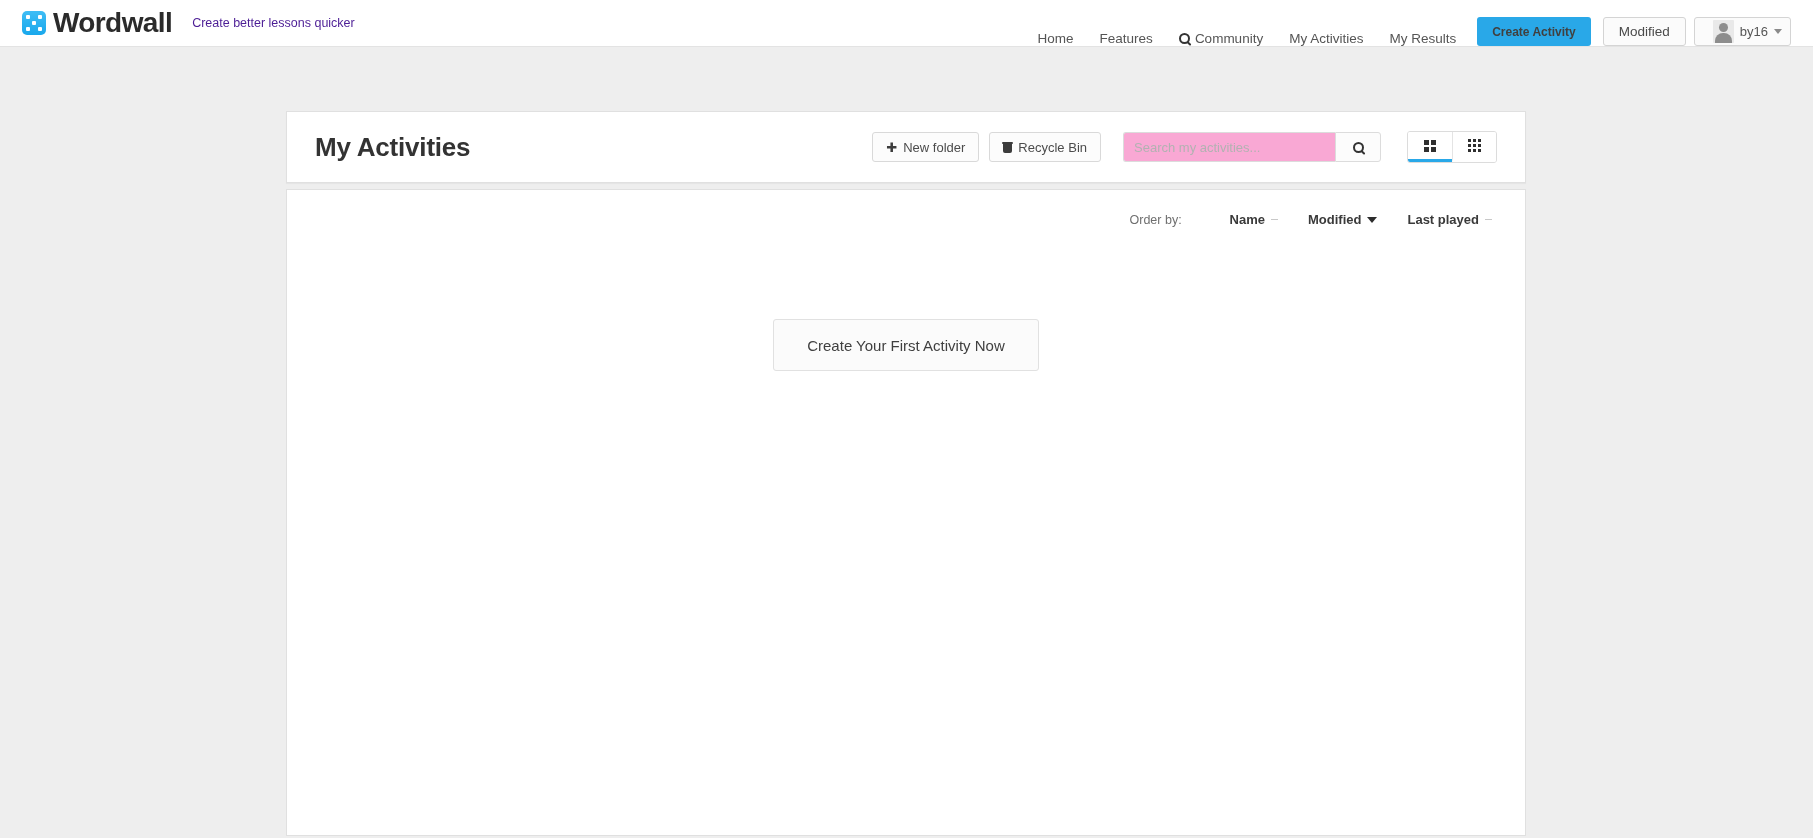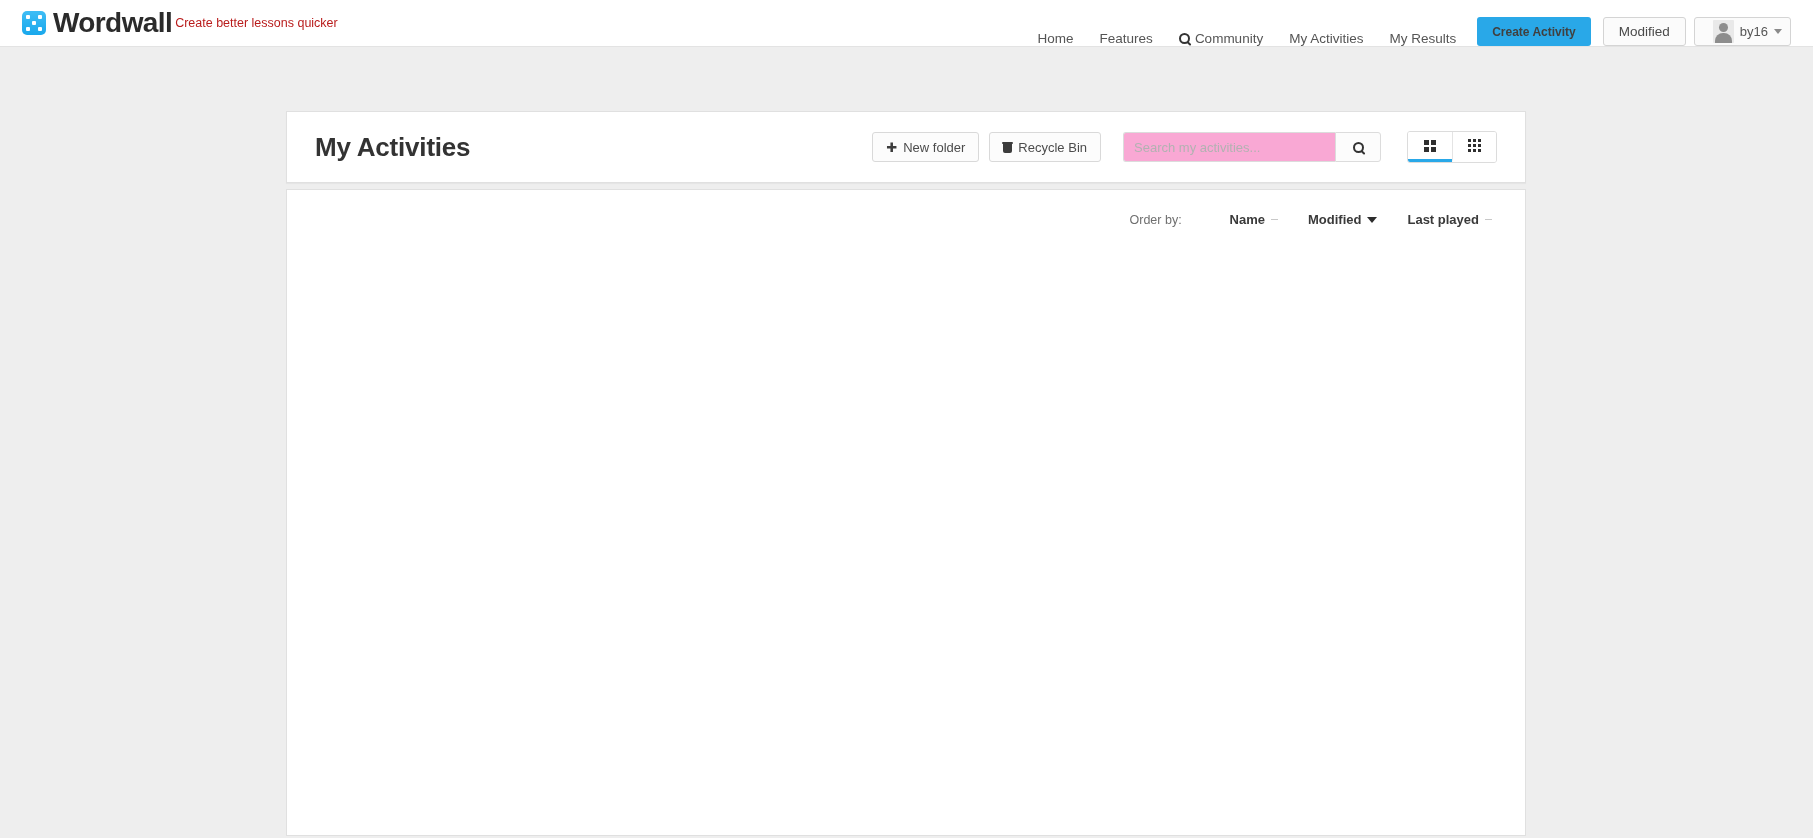--- a/index.html
+++ b/index.html
@@ -55,23 +55,23 @@
   .bm5 { left: 16px; top: 16px; }
 
   .brand-text {
     font-size: 28px;
     font-weight: bold;
     color: #2b2b2b;
     letter-spacing: -0.6px;
     line-height: 1;
   }
   .tagline {
-    margin-left: 3px;
+    margin-left: 20px;
     font-size: 12.5px;
-    color: #b91c1c;
+    color: #4c1d95;
     white-space: nowrap;
   }
 
   .nav-right {
     margin-left: auto;
     display: flex;
     align-items: flex-end;
     margin-right: 22px;
     height: 100%;
   }
@@ -488,16 +488,19 @@
         <span>Modified</span>
         <span class="order-caret"></span>
       </span>
 
       <span class="order-opt">
         <span>Last played</span>
         <span class="order-dash"></span>
       </span>
     </div>
 
+    <div class="empty-area">
+      <button class="first-activity-btn">Create Your First Activity Now</button>
+    </div>
 
   </div>
 
 </div>
 
 </body></html>

